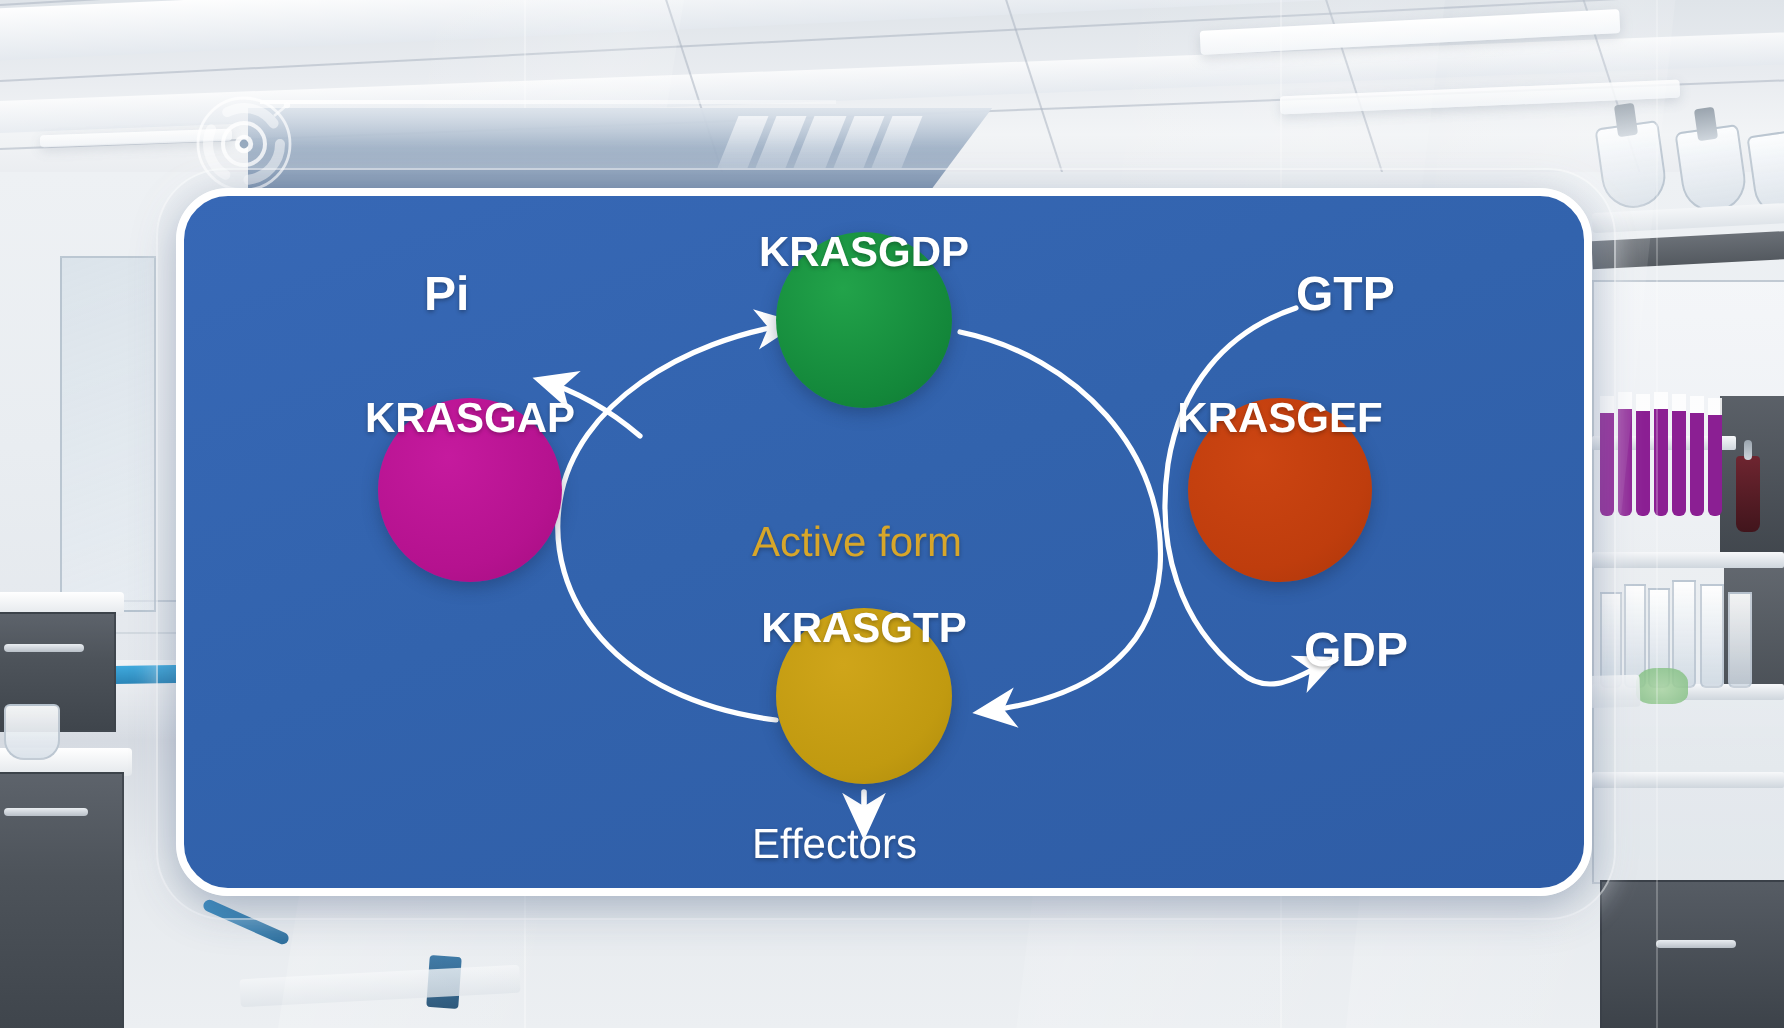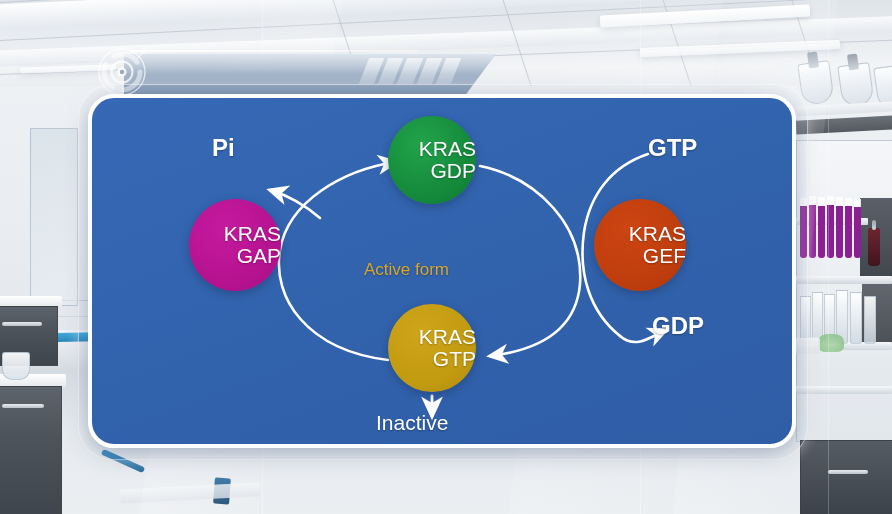--- a/index.html
+++ b/index.html
@@ -251,25 +251,25 @@
     position: absolute;
     inset: 0;
   }
   .diagram svg { position:absolute; left:0; top:0; }
 
   
   .node {
     position: absolute;
     border-radius: 50%;
     display: flex;
-    flex-direction: column;
-    align-items: flex-end;
+    flex-direction: row;
+    align-items: flex-start;
     justify-content: center;
     color: #ffffff;
-    font-weight: 400;
+    font-weight: 700;
     line-height: 1.05;
     text-shadow: 0 1px 2px rgba(0,0,0,.28);
     box-shadow: 0 3px 8px rgba(20,40,75,.35);
   }
   .node span { display:block; }
   .node-gdp {
     left: 296px; top: 18px; width: 88px; height: 88px;
     background: radial-gradient(circle at 38% 32%, #22a34a, #13873a 70%, #0f7733 100%);
     font-size: 21px;
   }
@@ -289,21 +289,21 @@
     font-size: 21px;
   }
 
   .lbl {
     position: absolute;
     color: #ffffff;
     white-space: nowrap;
     text-shadow: 0 1px 2px rgba(0,0,0,.3);
   }
   .lbl-inactive { left: 271px; top: 90px; font-size: 21px; }
-  .lbl-active   { left: 272px; top: 162px; font-size: 17px; color: #d7a62a; }
+  .lbl-active   { left: 284px; top: 162px; font-size: 21px; color: #d7a62a; }
   .lbl-pi       { left: 120px; top: 36px;  font-size: 24px; font-weight: 700; }
   .lbl-gtp      { left: 556px; top: 36px;  font-size: 24px; font-weight: 700; }
   .lbl-gdp      { left: 560px; top: 214px; font-size: 24px; font-weight: 700; }
   .lbl-effect   { left: 284px; top: 313px; font-size: 21px; }
 </style>
 </head>
 <body>
 
 <div id="stage">
 
@@ -456,18 +456,18 @@
 
       <div class="node node-gef">
         <span>KRAS</span>
         <span>GEF</span>
       </div>
 
       <div class="lbl lbl-active">Active form</div>
       <div class="lbl lbl-pi">Pi</div>
       <div class="lbl lbl-gtp">GTP</div>
       <div class="lbl lbl-gdp">GDP</div>
-      <div class="lbl lbl-effect">Inactive</div>
+      <div class="lbl lbl-effect">Effectors</div>
 
     </div>
   </div>
 
 </div>
 
 </body></html>

